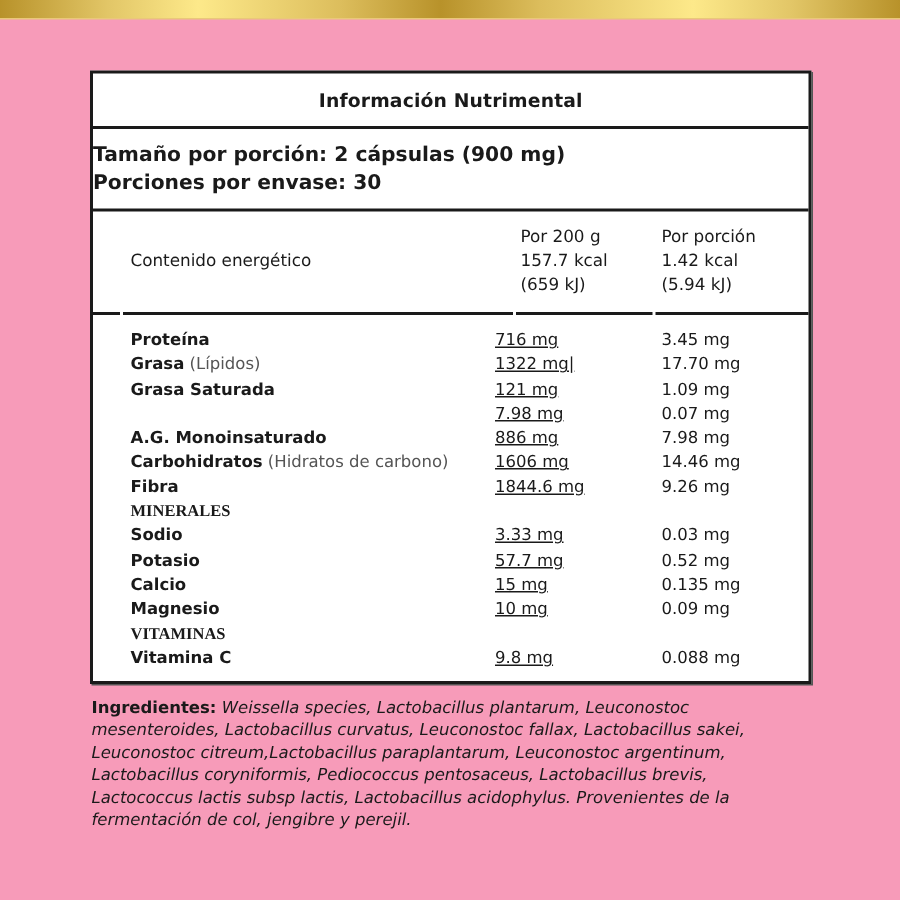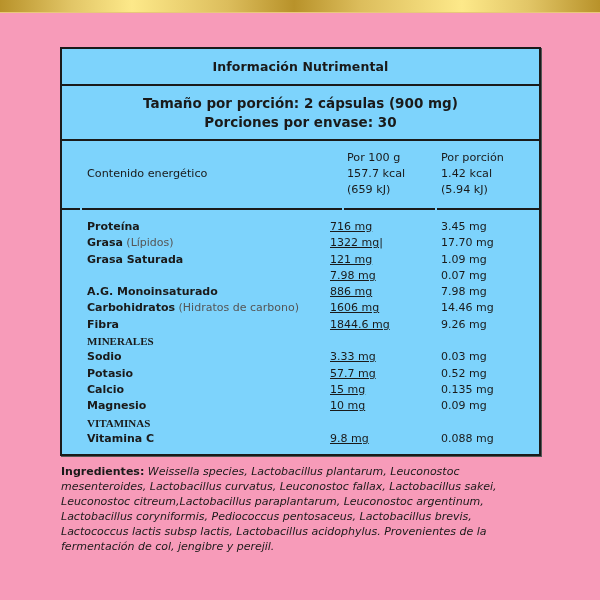--- a/index.html
+++ b/index.html
@@ -9,34 +9,34 @@
       font-family:"DejaVu Sans", sans-serif;
       color:#1a1a1a;
     }
     .gold-bar {
       position:absolute; left:0; top:0; width:600px; height:12px;
       background:linear-gradient(90deg,#b8922a 0%,#e2c667 12%,#fde98a 22%,#dcbd5c 38%,#b8922a 49%,#dcbd5c 60%,#fde98a 77%,#e2c667 88%,#b8922a 100%);
       border-bottom:1px solid #e9c87a;
     }
     .panel {
       position:absolute; left:60px; top:47px; width:477px; height:405px;
-      background:#7dd3fc;
+      background:#ffffff;
       border:2px solid #1a1a1a;
       box-shadow:1px 1px 0 #555;
     }
     .title-row {
       position:absolute; left:0; top:0; width:477px; height:35px;
       border-bottom:2px solid #1a1a1a;
       display:flex; align-items:center; justify-content:center;
       font-weight:bold; font-size:12.5px; letter-spacing:0.1px;
     }
     .serving-row {
       position:absolute; left:0; top:37px; width:477px; height:53px;
       border-bottom:2px solid #1a1a1a;
-      display:flex; flex-direction:column; align-items:center; justify-content:center;
+      display:flex; flex-direction:column; justify-content:center;
       font-weight:bold; font-size:13.5px; line-height:19px;
     }
     .energy {
       position:absolute; top:92px; left:0; width:477px; height:68px;
       font-size:11.2px;
     }
     .energy .label { position:absolute; left:25px; top:26px; }
     .energy .col1 { position:absolute; left:285px; top:9px; line-height:16.2px; }
     .energy .col2 { position:absolute; left:379px; top:9px; line-height:16.2px; }
     .sep { position:absolute; top:159px; height:2px; background:#1a1a1a; }
@@ -66,21 +66,21 @@
   <div class="title-row">Información Nutrimental</div>
 
   <div class="serving-row">
     <div>Tamaño por porción: 2 cápsulas (900 mg)</div>
     <div>Porciones por envase: 30</div>
   </div>
 
   <div class="energy">
     <div class="label">Contenido energético</div>
     <div class="col1">
-      <div>Por 100 g</div>
+      <div>Por 200 g</div>
       <div>157.7 kcal</div>
       <div>(659 kJ)</div>
     </div>
     <div class="col2">
       <div>Por porción</div>
       <div>1.42 kcal</div>
       <div>(5.94 kJ)</div>
     </div>
   </div>
 

